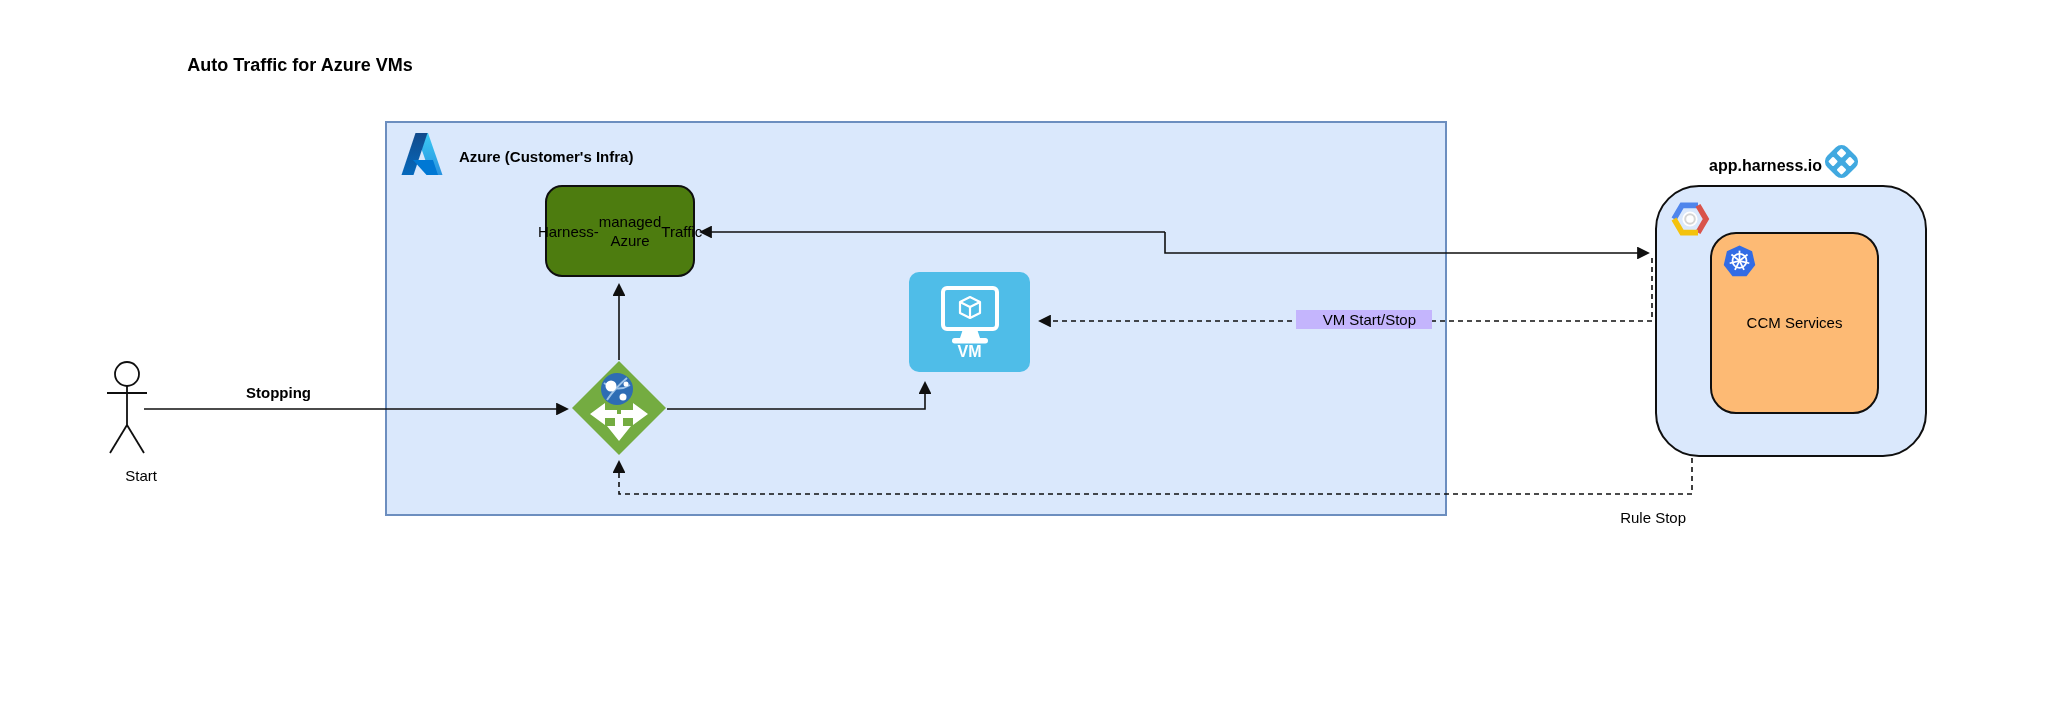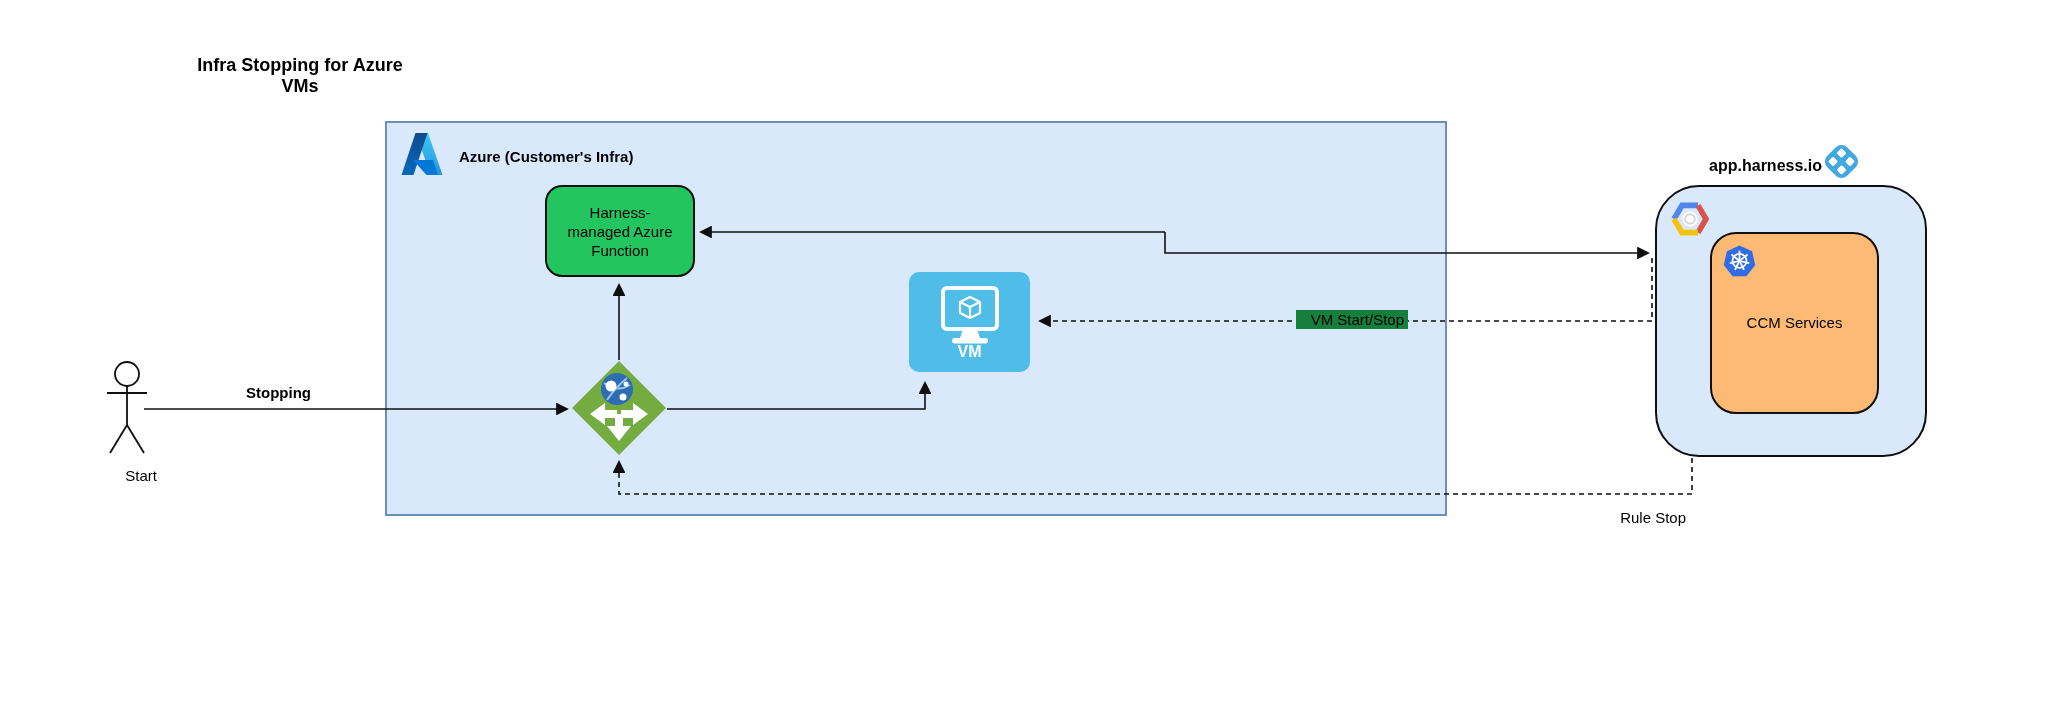--- a/index.html
+++ b/index.html
@@ -33,44 +33,44 @@
     background:#fdba74;border:2px solid #0f0f0f;border-radius:26px;box-sizing:border-box;
   }
   .ccm-label{
     position:absolute;left:0;top:80px;width:100%;text-align:center;font-size:15px;
   }
 
   .edges-svg{position:absolute;left:0;top:0;z-index:2;}
 
   .function-box{
     position:absolute;left:545px;top:185px;width:150px;height:92px;
-    background:#22c55e;border:2px solid #0f0f0f;border-radius:17px;box-sizing:border-box;
-    display:flex;flex-direction:column;justify-content:center;align-items:center;
+    background:#4d7c0f;border:2px solid #0f0f0f;border-radius:17px;box-sizing:border-box;
+    display:flex;flex-direction:row;justify-content:center;align-items:center;
     font-size:15px;line-height:19px;text-align:center;z-index:3;
   }
   .function-box span{display:block;}
 
   .vm-box{
     position:absolute;left:909px;top:272px;width:121px;height:100px;
     background:#4fbde8;border-radius:10px;z-index:3;
   }
   .vm-box-label{
     position:absolute;left:0;top:71px;width:100%;text-align:center;
     color:#ffffff;font-weight:bold;font-size:16px;
   }
   .node-svg{position:absolute;z-index:3;}
   .line-label{z-index:4;}
-  .white-bg{background:#15803d;padding:0 4px;}
+  .white-bg{background:#c4b5fd;padding:0 16px;}
 </style>
 </head>
 <body>
 
 <div class="canvas">
 
-  <div class="diagram-title">Infra Stopping for Azure VMs</div>
+  <div class="diagram-title">Auto Traffic for Azure VMs</div>
 
   <div class="azure-container">
     <svg class="abs" style="left:11px;top:7px;" width="48" height="48" viewBox="0 0 96 96">
       <defs>
         <linearGradient id="azg1" x1="0" y1="0" x2="0" y2="1">
           <stop offset="0" stop-color="#114a8b"></stop>
             <stop offset="1" stop-color="#0669bc"></stop>
         </linearGradient>
         <linearGradient id="azg2" x1="0" y1="0" x2="0" y2="1">
           <stop offset="0" stop-color="#3ccbf4"></stop>
@@ -133,21 +133,21 @@
       <path d="M1165 232 V 253 H 1648" marker-end="url(#arr)"></path>
       <path d="M667 409 H 925 V 383" marker-end="url(#arr)"></path>
       <path d="M1652 258 V 321 H 1040" stroke-dasharray="5 4" marker-end="url(#arr)"></path>
       <path d="M1692 458 V 494 H 619 V 462" stroke-dasharray="5 4" marker-end="url(#arr)"></path>
     </g>
   </svg>
 
   <div class="function-box">
     <span>Harness-</span>
     <span>managed Azure</span>
-    <span>Function</span>
+    <span>Traffic</span>
   </div>
 
   <div class="vm-box">
     <svg class="abs" style="left:28px;top:13px;" width="66" height="62" viewBox="0 0 66 62">
       <rect x="6" y="3" width="54" height="41" rx="4" fill="none" stroke="#ffffff" stroke-width="4"></rect>
       <g stroke="#ffffff" stroke-width="2.2" fill="none" stroke-linejoin="round">
         <polygon points="33,12 43,17 43,28 33,33 23,28 23,17"></polygon>
         <polyline points="23,17 33,22 43,17"></polyline>
         <line x1="33" y1="22" x2="33" y2="33"></line>
       </g>

